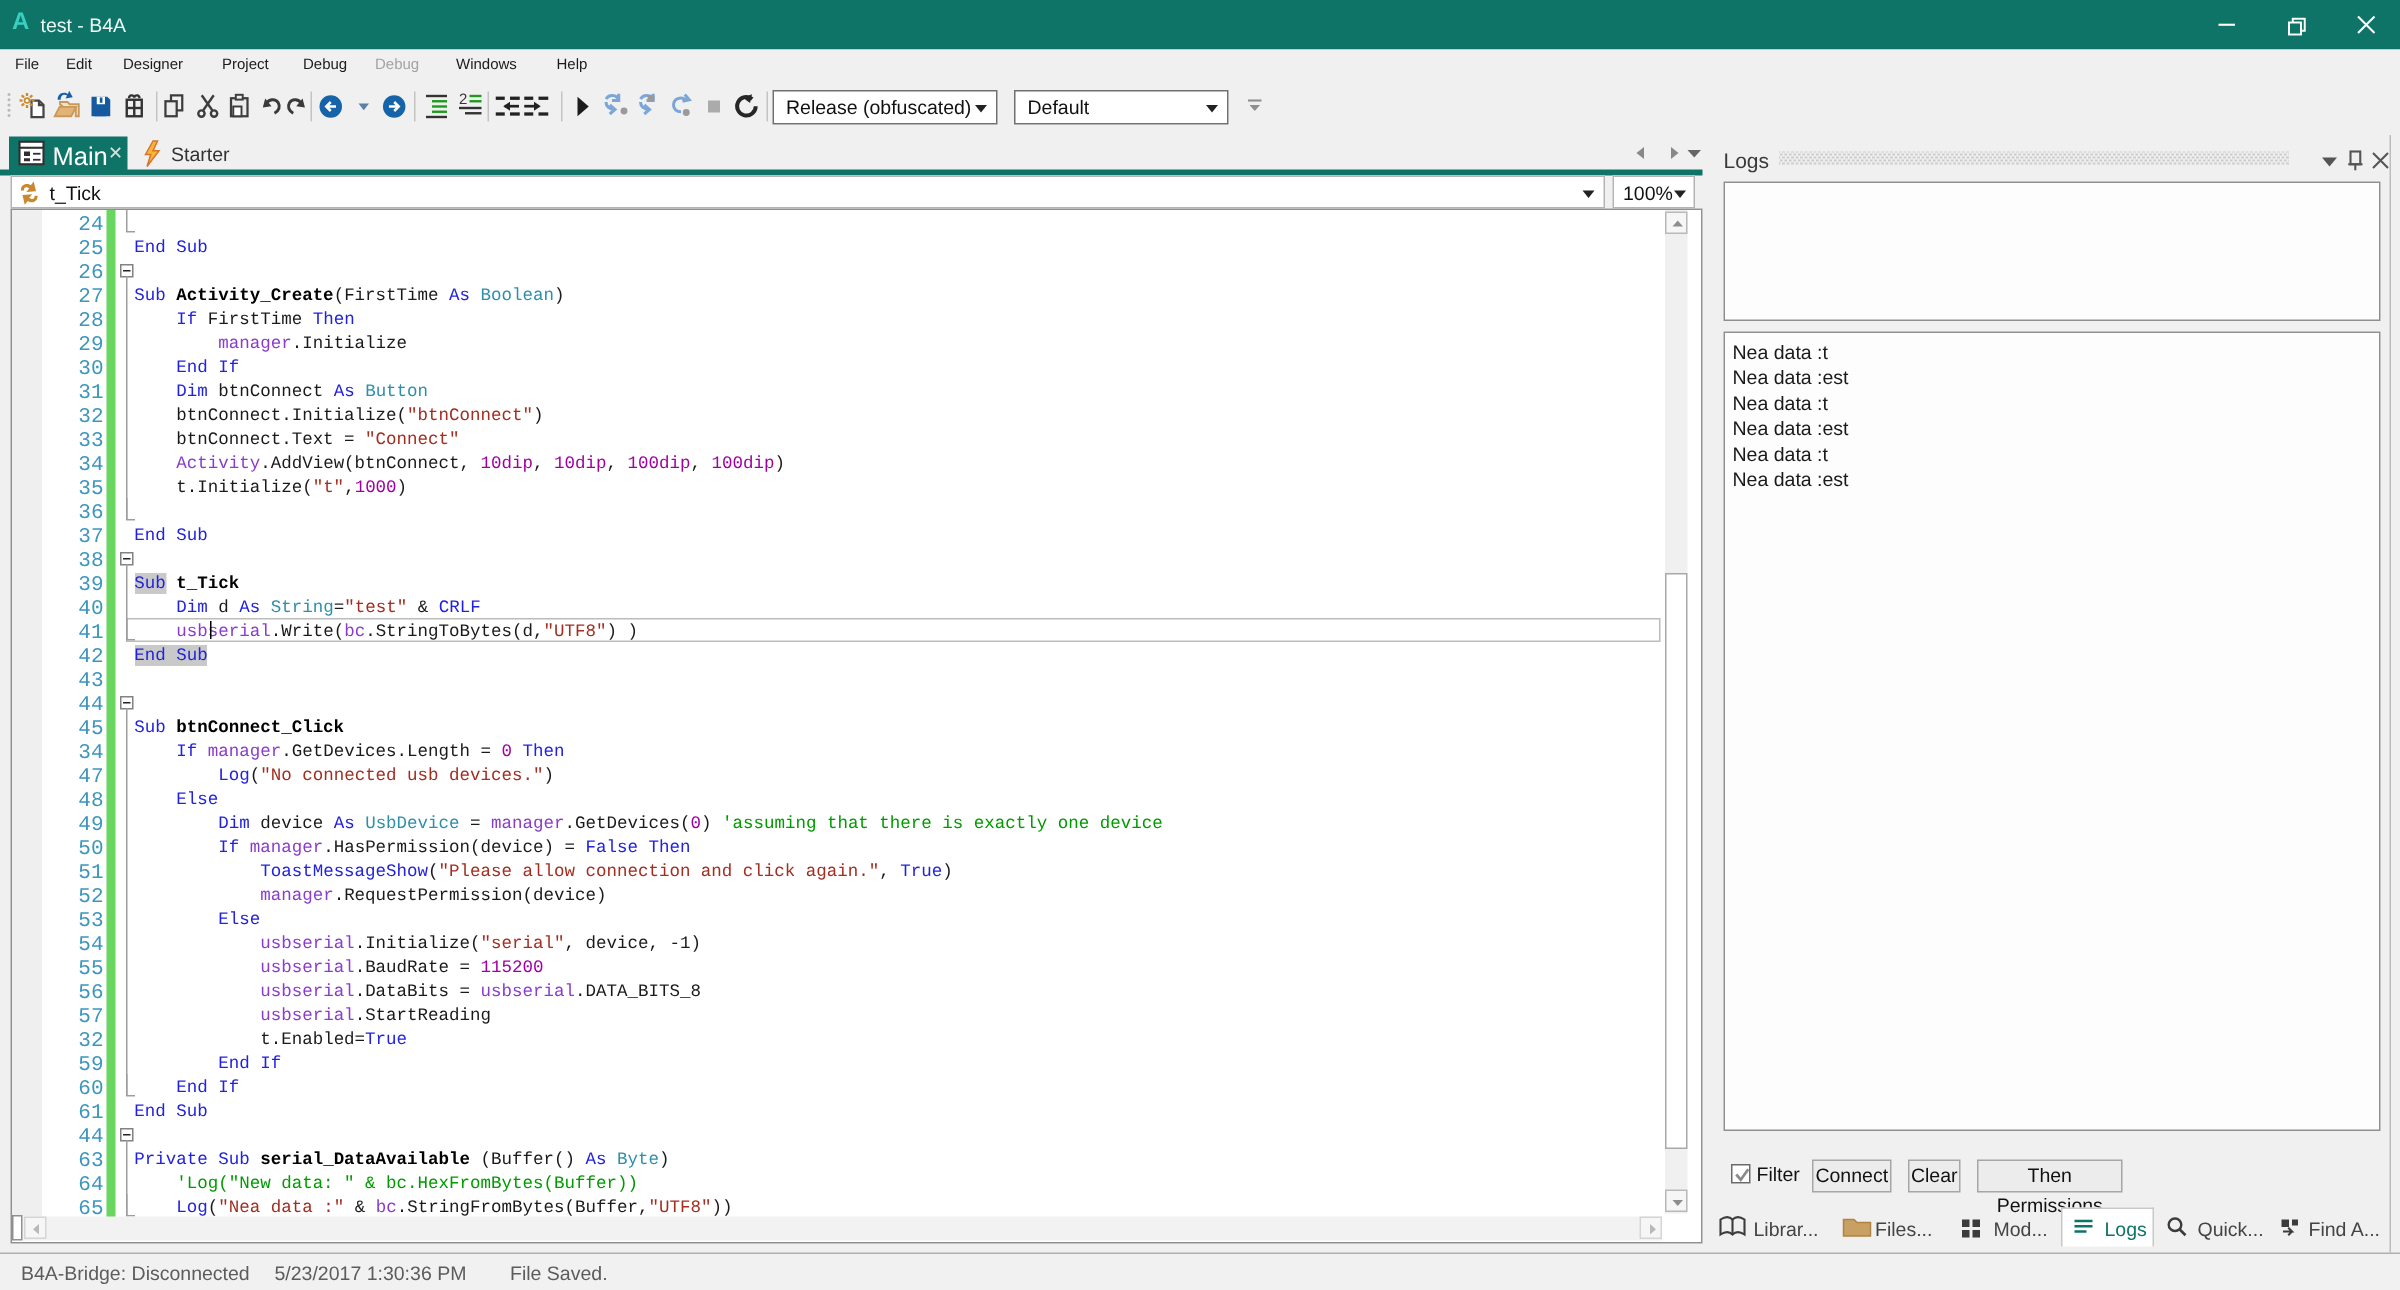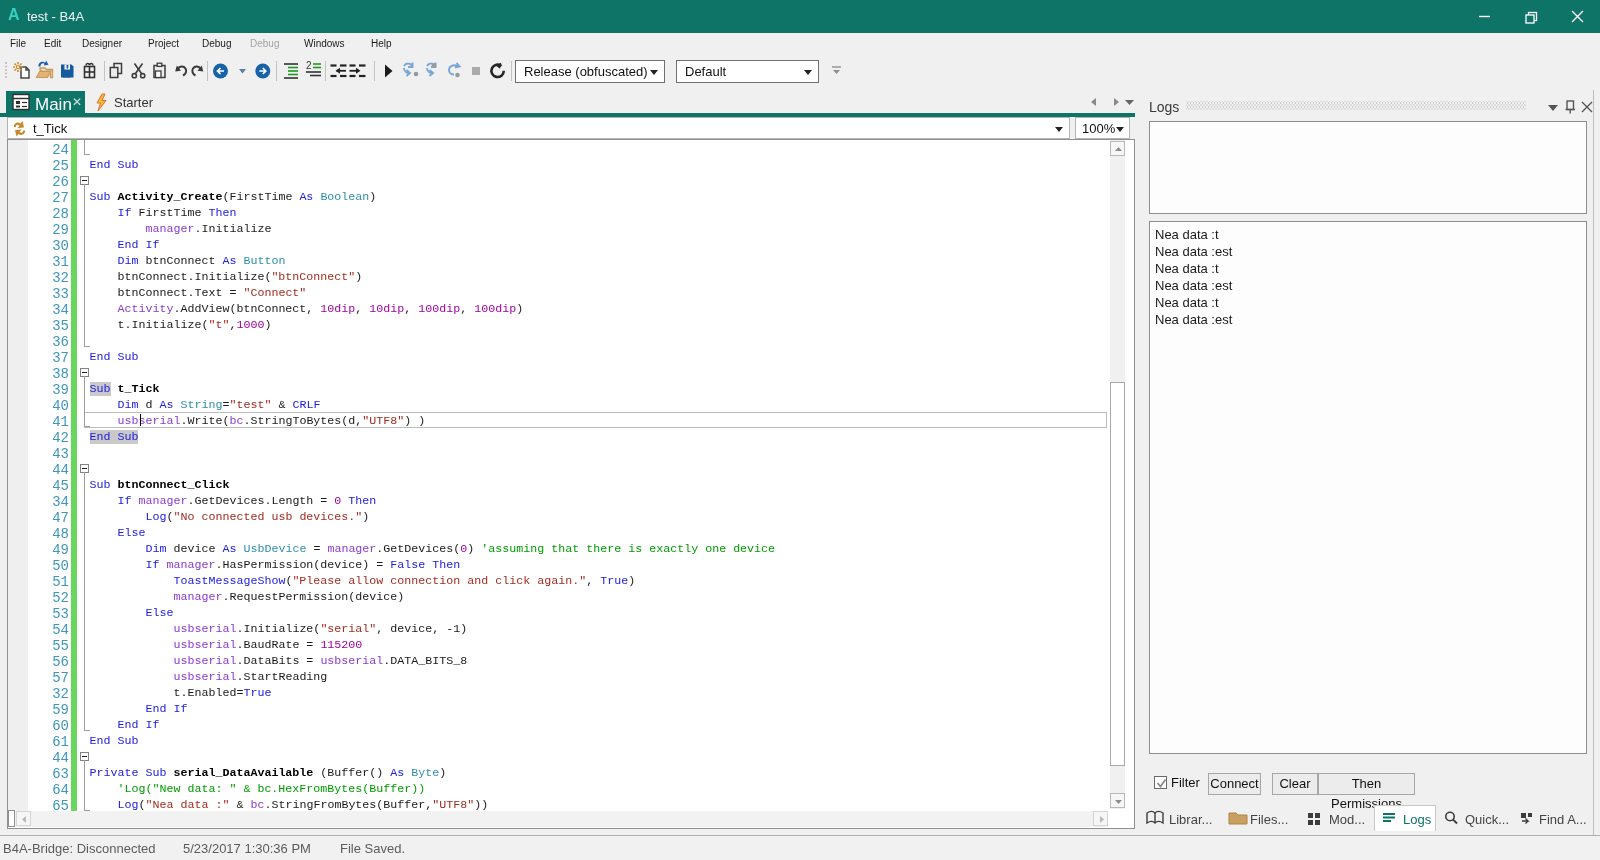--- a/index.html
+++ b/index.html
@@ -374,21 +374,21 @@
       <div>Nea data :t</div>
       <div>Nea data :est</div>
   </div>
   <div id="filtercb">
       <svg width="13" height="13">
         <path d="M2.5 6 l3 3.5 l5 -7" stroke="#8a8a8a" stroke-width="1.8" fill="none"></path>
       </svg>
     </div>
   <div id="filterlb">Filter</div>
   <div class="btn" style="left:1208px;width:53px">Connect</div>
-  <div class="btn" style="left:1272px;width:46px">Clear</div>
+  <div class="btn" style="left:1272px;width:35px">Clear</div>
   <div class="btn" style="left:1318px;width:97px">Then Permissions</div>
   <div id="logstab"></div>
   <div id="btabs">
     <svg width="450" height="30">
 
       <path d="M4 8 c3 -2 6 -2 8 0 c2 -2 5 -2 8 0 v10 c-3 -2 -6 -2 -8 0 c-2 -2 -5 -2 -8 0 Z" fill="none" stroke="#3c3c3c" stroke-width="1.4"></path>
         <line x1="12" y1="8" x2="12" y2="18" stroke="#3c3c3c" stroke-width="1.4"></line>
 
       <path d="M86 8 h7 l2 2 h9 v9 h-18 Z" fill="#c9a063" stroke="#b08343" stroke-width="1"></path>
 
@@ -409,16 +409,16 @@
     <span class="abs" style="left:26px;top:7px">Librar...</span>
     <span class="abs" style="left:107px;top:7px">Files...</span>
     <span class="abs" style="left:186px;top:7px">Mod...</span>
     <span class="abs" style="left:260px;top:7px;color:#0e7468">Logs</span>
     <span class="abs" style="left:322px;top:7px">Quick...</span>
     <span class="abs" style="left:396px;top:7px">Find A...</span>
   </div>
   <div id="rightedge"></div>
   <div id="statussep"></div>
   <div id="status">
-    <span class="abs" style="left:3px;top:5px">B4A-Bridge: Disconnected</span>
+    <span class="abs" style="left:14px;top:5px">B4A-Bridge: Disconnected</span>
     <span class="abs" style="left:183px;top:5px">5/23/2017 1:30:36 PM</span>
     <span class="abs" style="left:340px;top:5px">File Saved.</span>
   </div>
 </div>
 </body></html>

